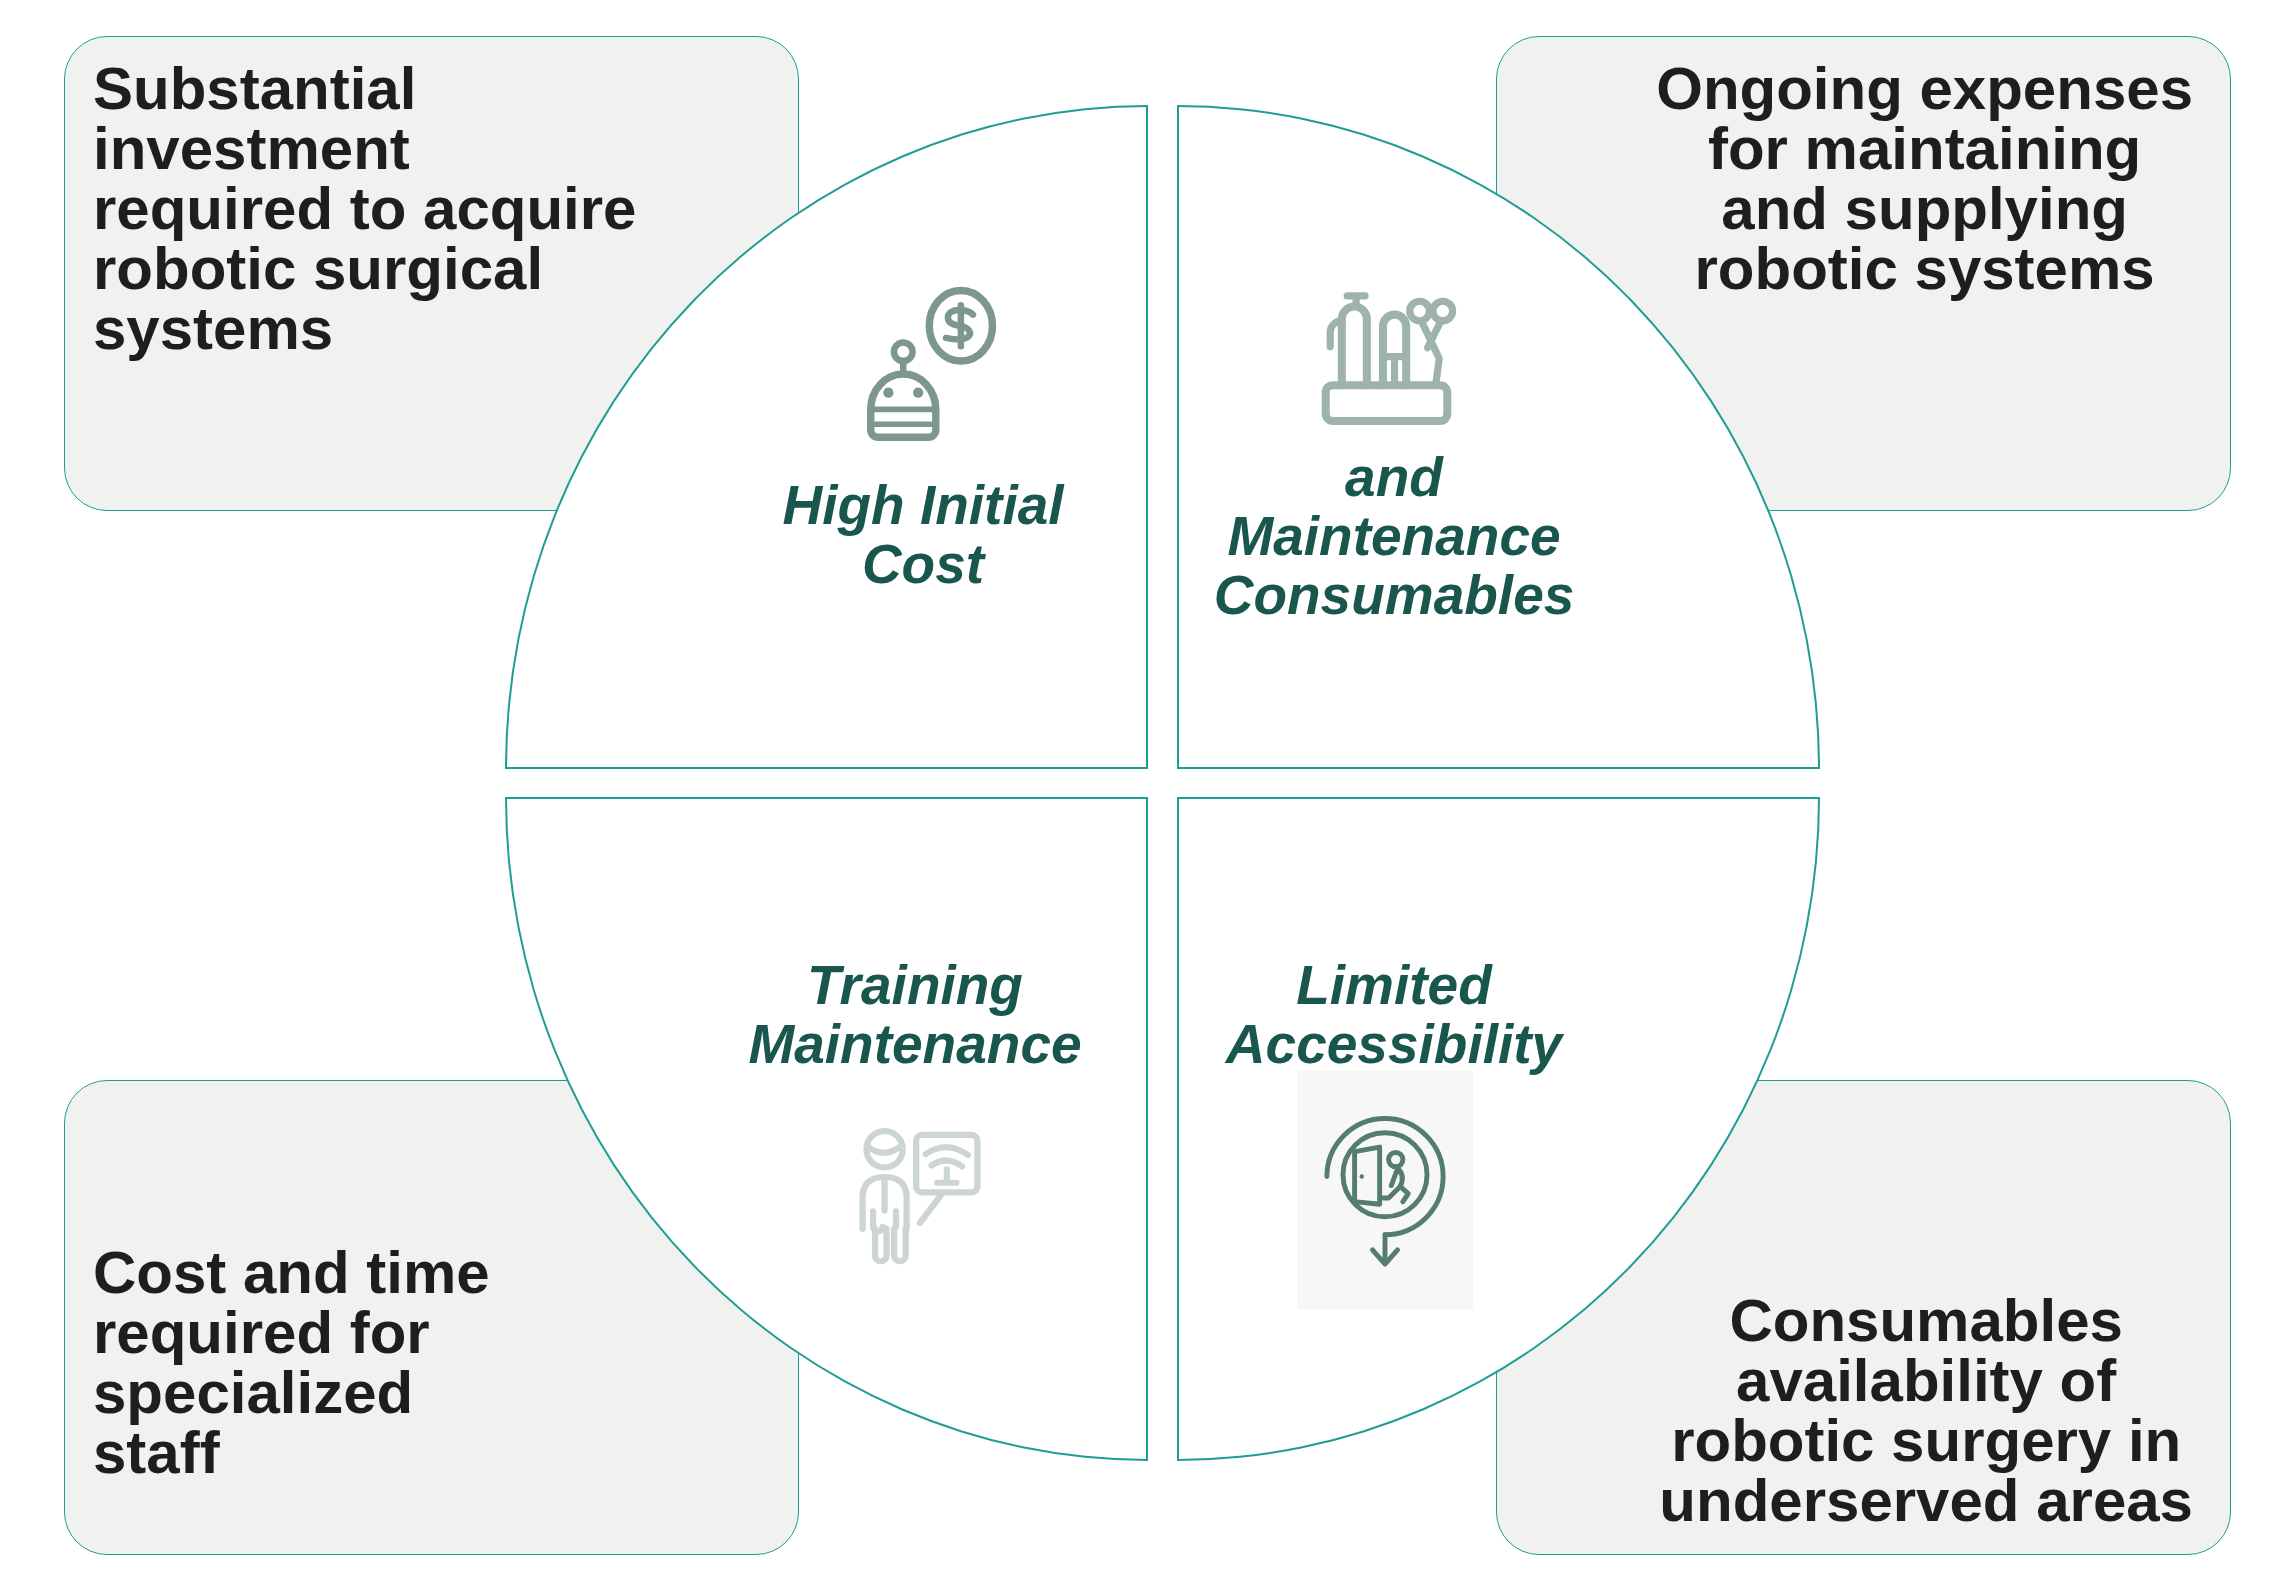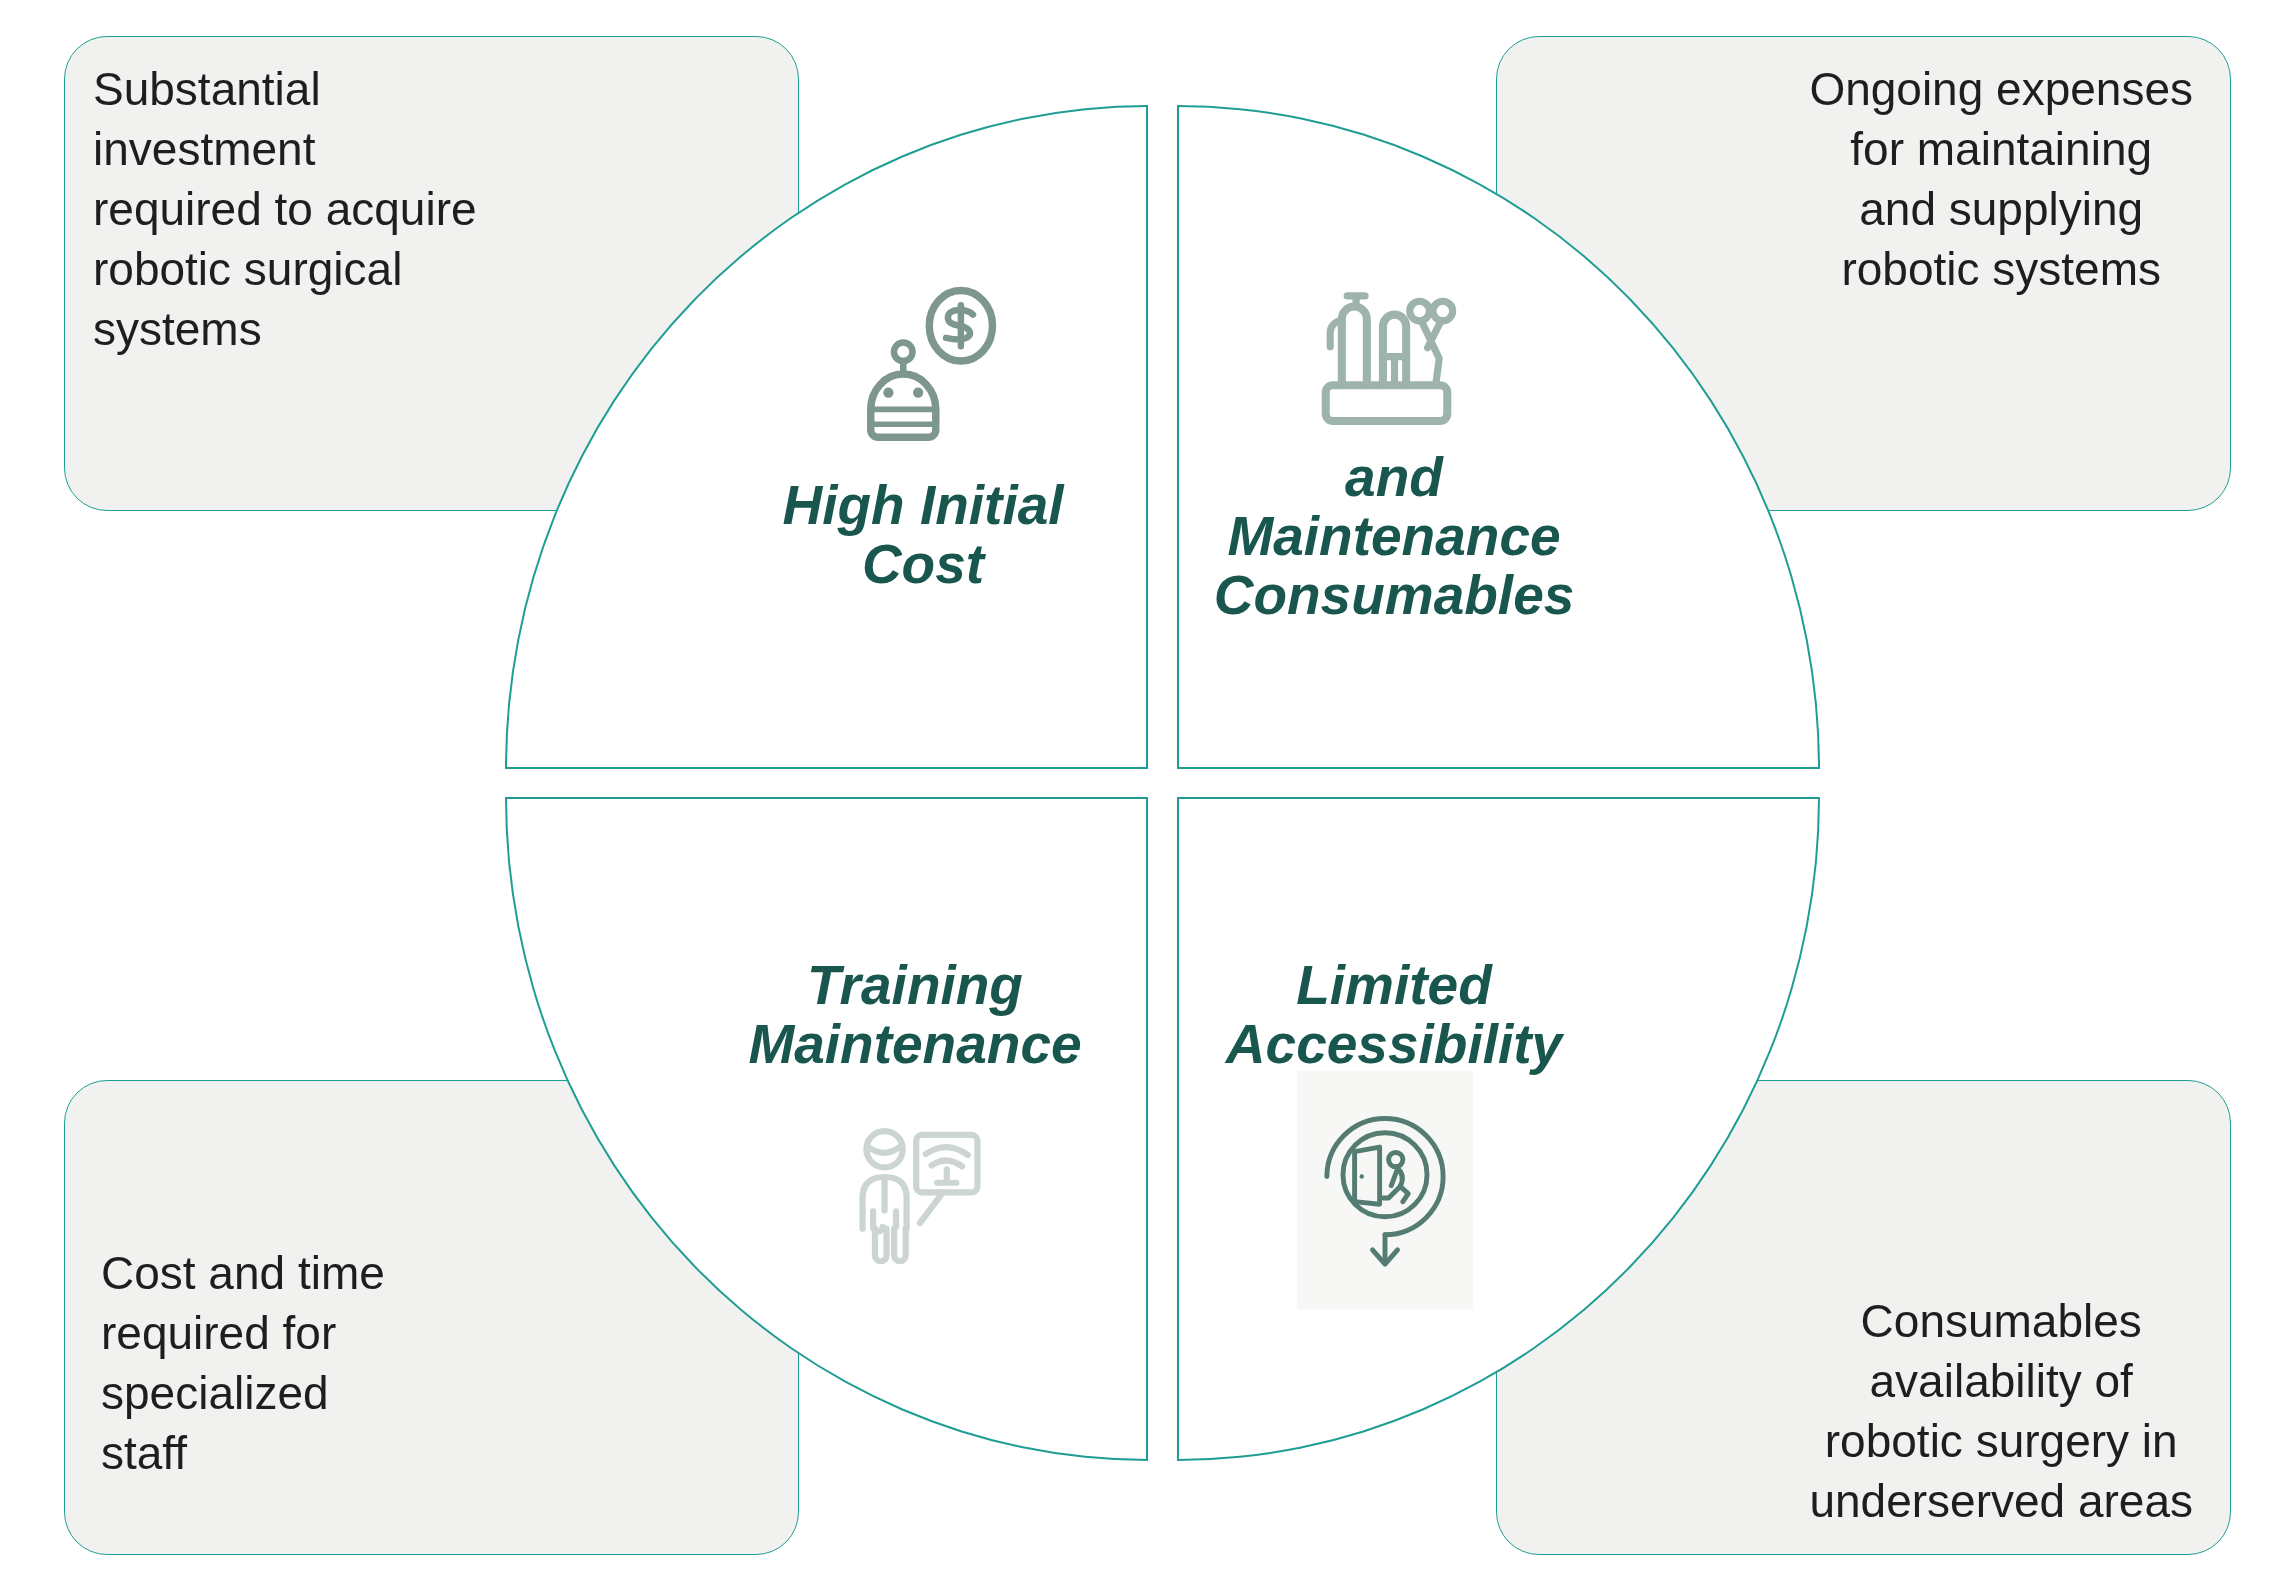--- a/index.html
+++ b/index.html
@@ -20,30 +20,31 @@
     z-index:1;
   }
   .callout.tl{left:64px;top:36px;}
   .callout.tr{left:1496px;top:36px;}
   .callout.bl{left:64px;top:1080px;}
   .callout.br{left:1496px;top:1080px;}
 
   .callout-text{
     position:absolute;
     z-index:3;
-    font-size:46px;
+    font-size:60px;
     line-height:60px;
     color:var(--color-body_text,#1e1e1e);
     white-space:nowrap;
+    font-weight:bold;
   }
   .callout-text.align-left{text-align:left;}
   .callout-text.align-right{text-align:center;}
   .ct-tl{left:93px;top:59px;}
   .ct-tr{right:100px;top:59px;}
-  .ct-bl{left:101px;top:1243px;}
+  .ct-bl{left:93px;top:1243px;}
   .ct-br{right:100px;top:1291px;}
 
   
   .quadrant{
     position:absolute;
     width:643px;height:664px;
     background:#ffffff;
     border:2.7px solid var(--color-teal,#1f9d94);
     box-sizing:border-box;
     z-index:2;

